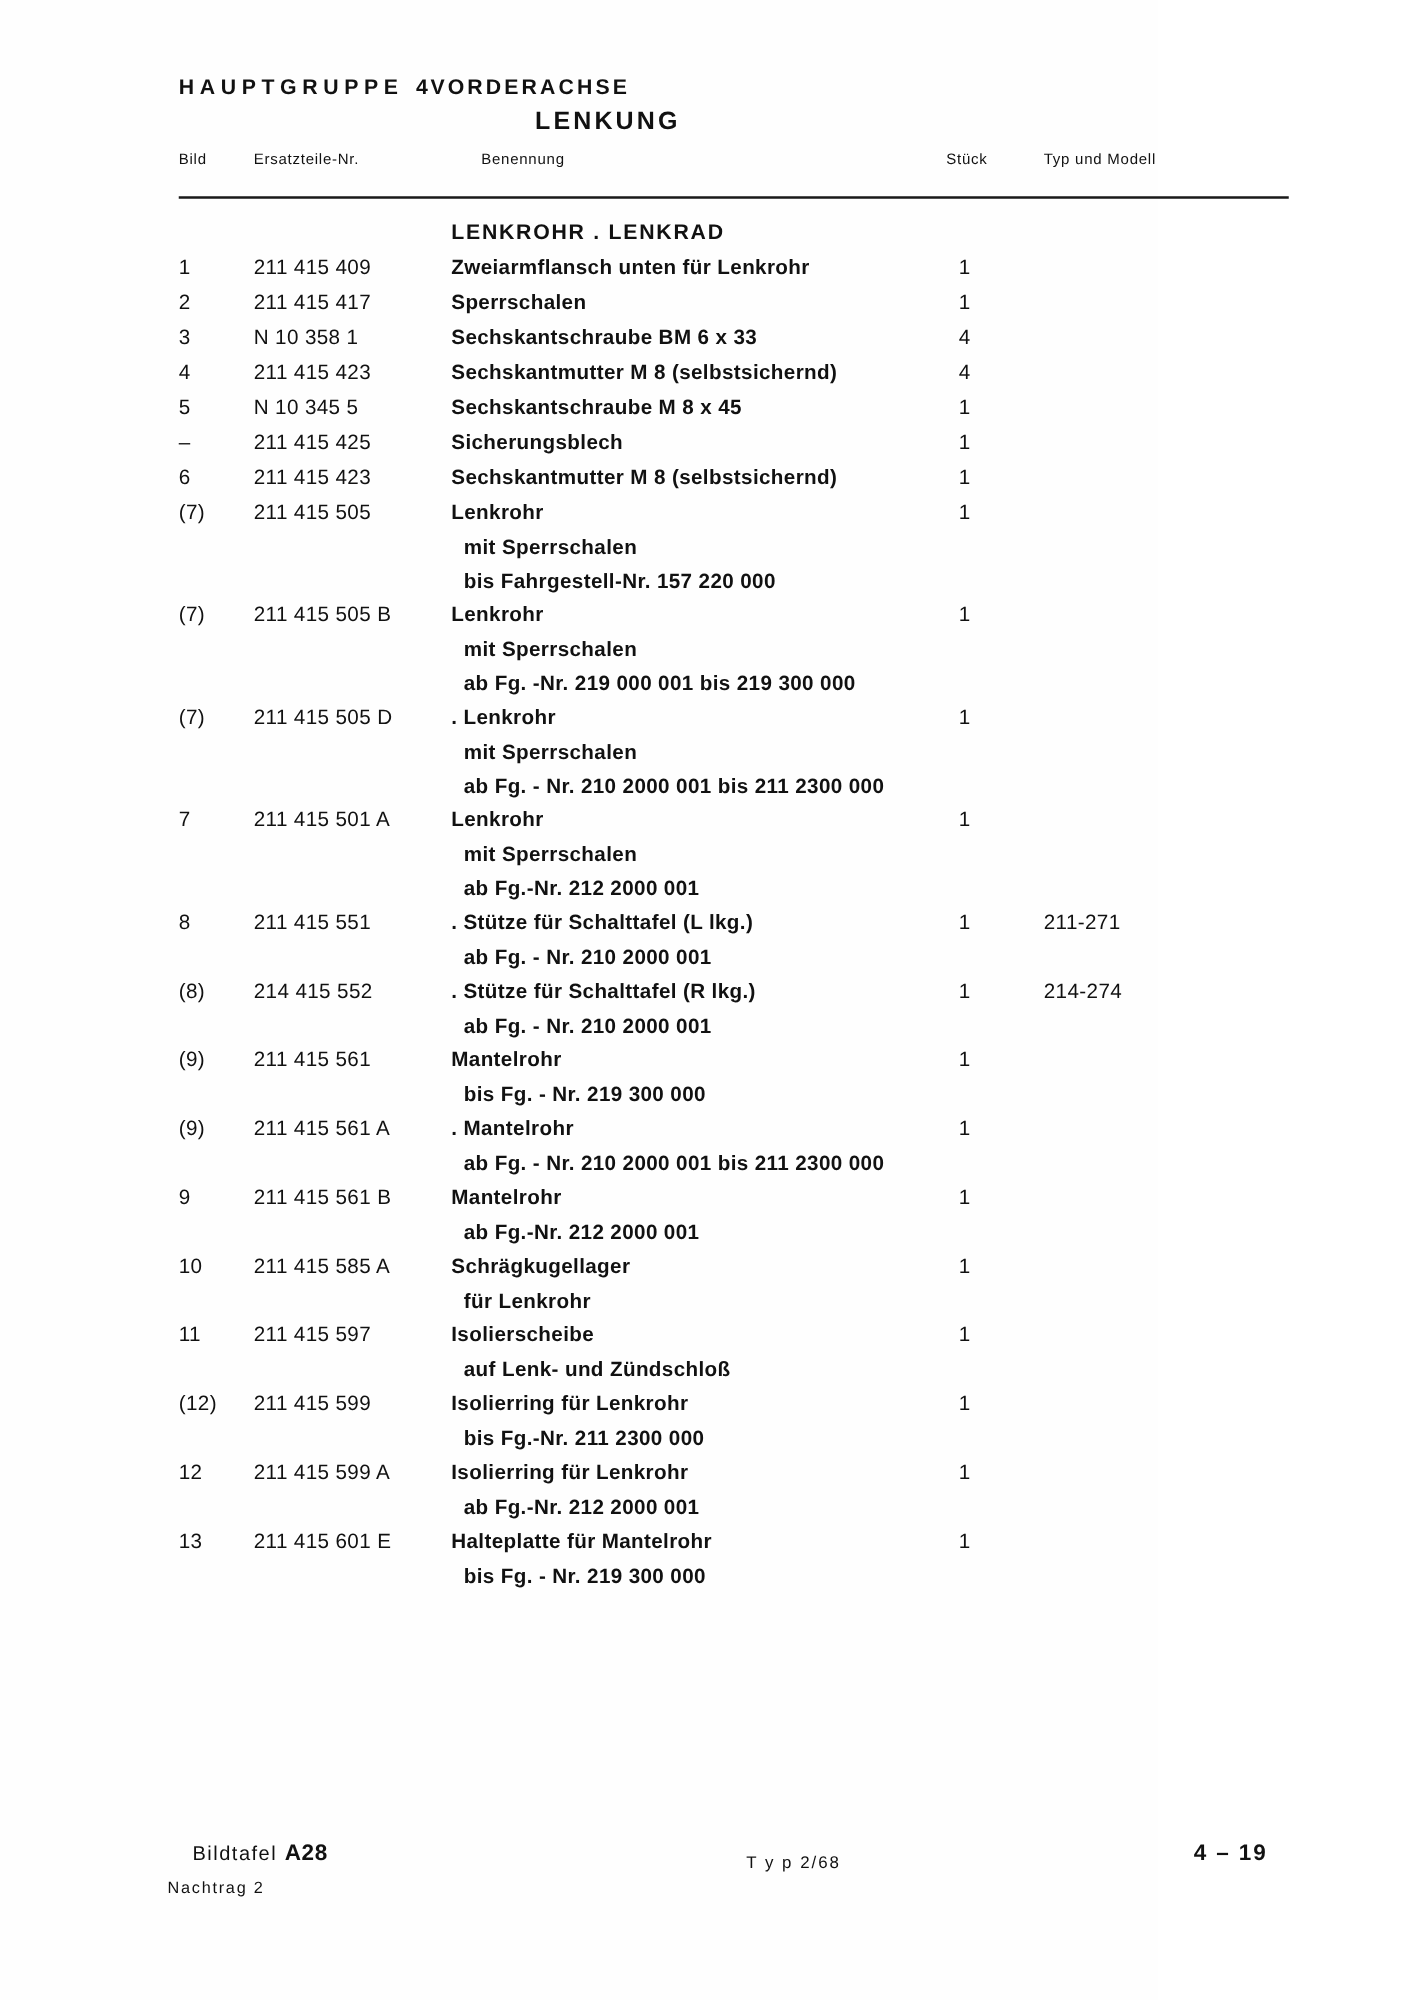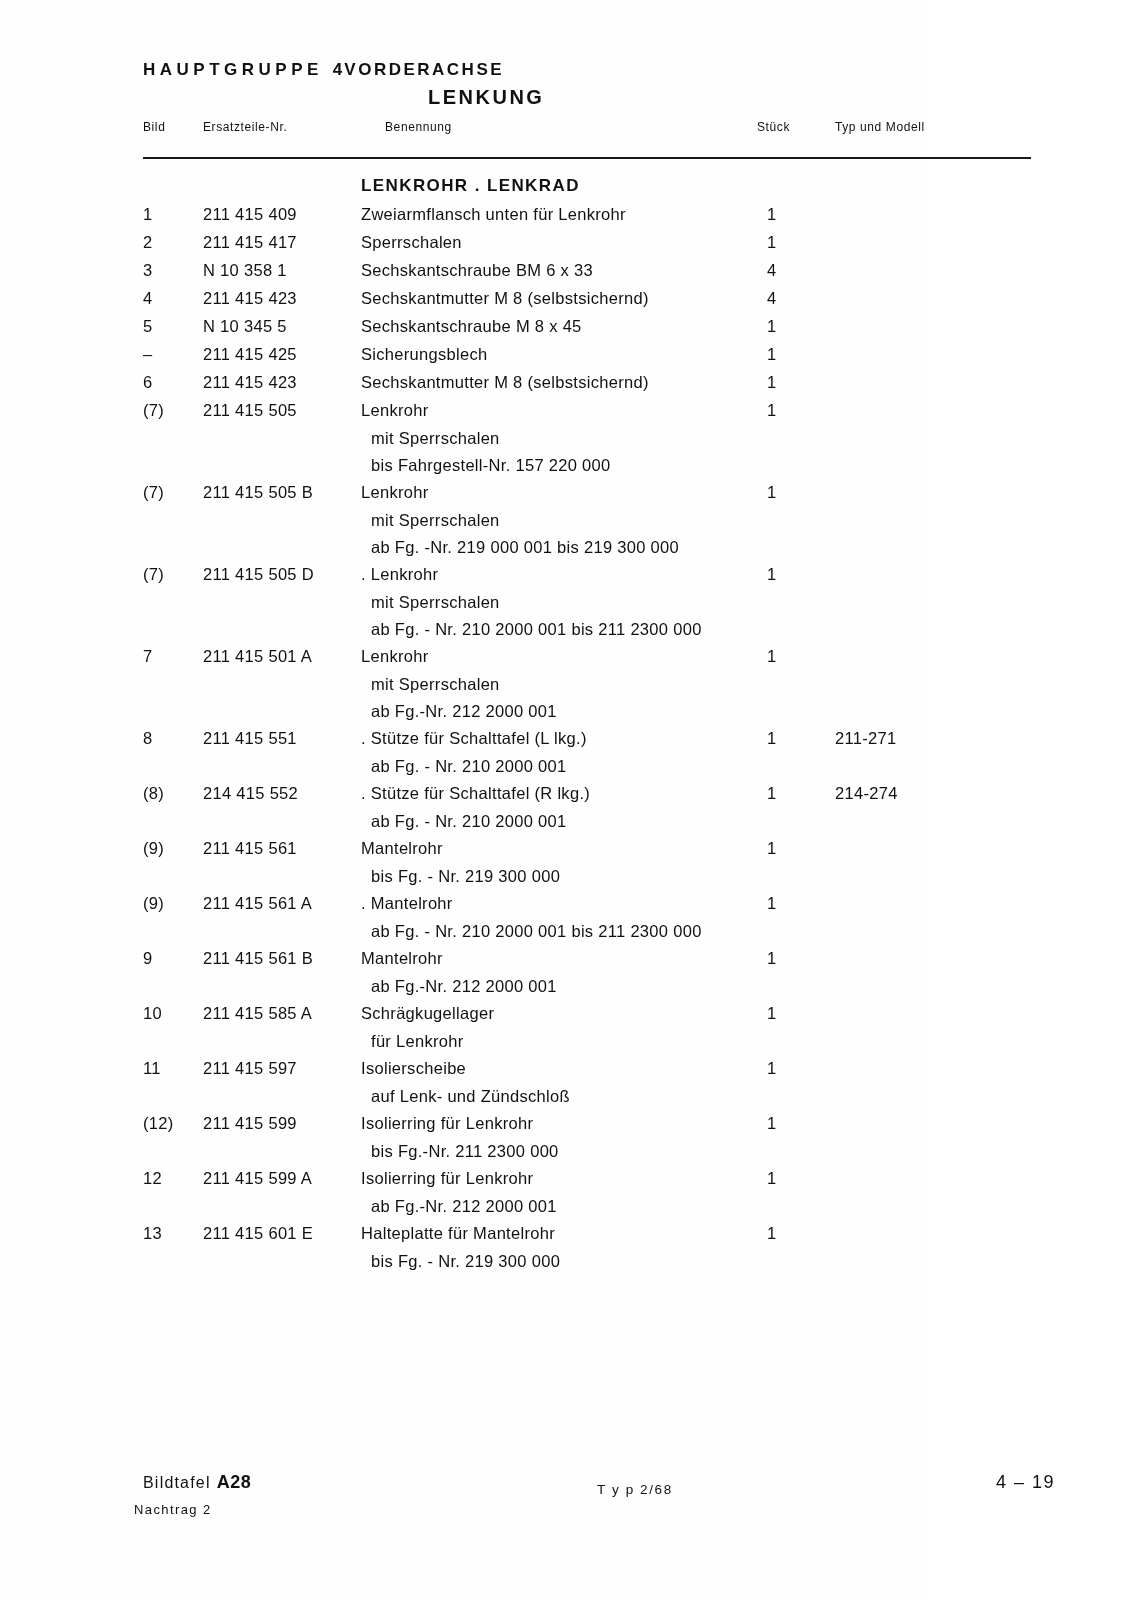--- a/index.html
+++ b/index.html
@@ -105,30 +105,30 @@
   .row {
     position: relative;
     height: 28px;
     font-size: 16.5px;
     letter-spacing: 0.3px;
   }
   .row.sub { height: 27px; }
   .cell { position: absolute; white-space: nowrap; top: 0; }
   .c-bild { left: 0px;  width: 54px; text-align: left; }
   .c-nr   { left: 60px; }
-  .c-ben  { left: 218px; }
+  .c-ben  { left: 218px; font-weight: bold; }
   .c-ben.indent { left: 228px; }
   .c-stk  { left: 624px; }
   .c-typ  { left: 692px; }
 
   
   .footer { position: absolute; left: 0; top: 0; width: 1134px; }
   .f-bildtafel {
     position: absolute;
-    left: 143px;
+    left: 154px;
     top: 1472px;
     font-size: 16px;
     letter-spacing: 1.2px;
   }
   .f-bildtafel b { font-size: 18px; letter-spacing: 0.5px; margin-left: 6px; }
   .f-nachtrag {
     position: absolute;
     left: 134px;
     top: 1502px;
     font-size: 13px;
@@ -136,24 +136,24 @@
   }
   .f-typ {
     position: absolute;
     left: 597px;
     top: 1482px;
     font-size: 13.5px;
     letter-spacing: 1.6px;
   }
   .f-page {
     position: absolute;
-    left: 996px;
+    left: 955px;
     top: 1472px;
     font-size: 18px;
-    font-weight: normal;
+    font-weight: bold;
     letter-spacing: 1.5px;
   }
 </style>
 </head>
 <body>
 
 <div class="page">
 
   <div class="header">
     <div class="hg-line">

